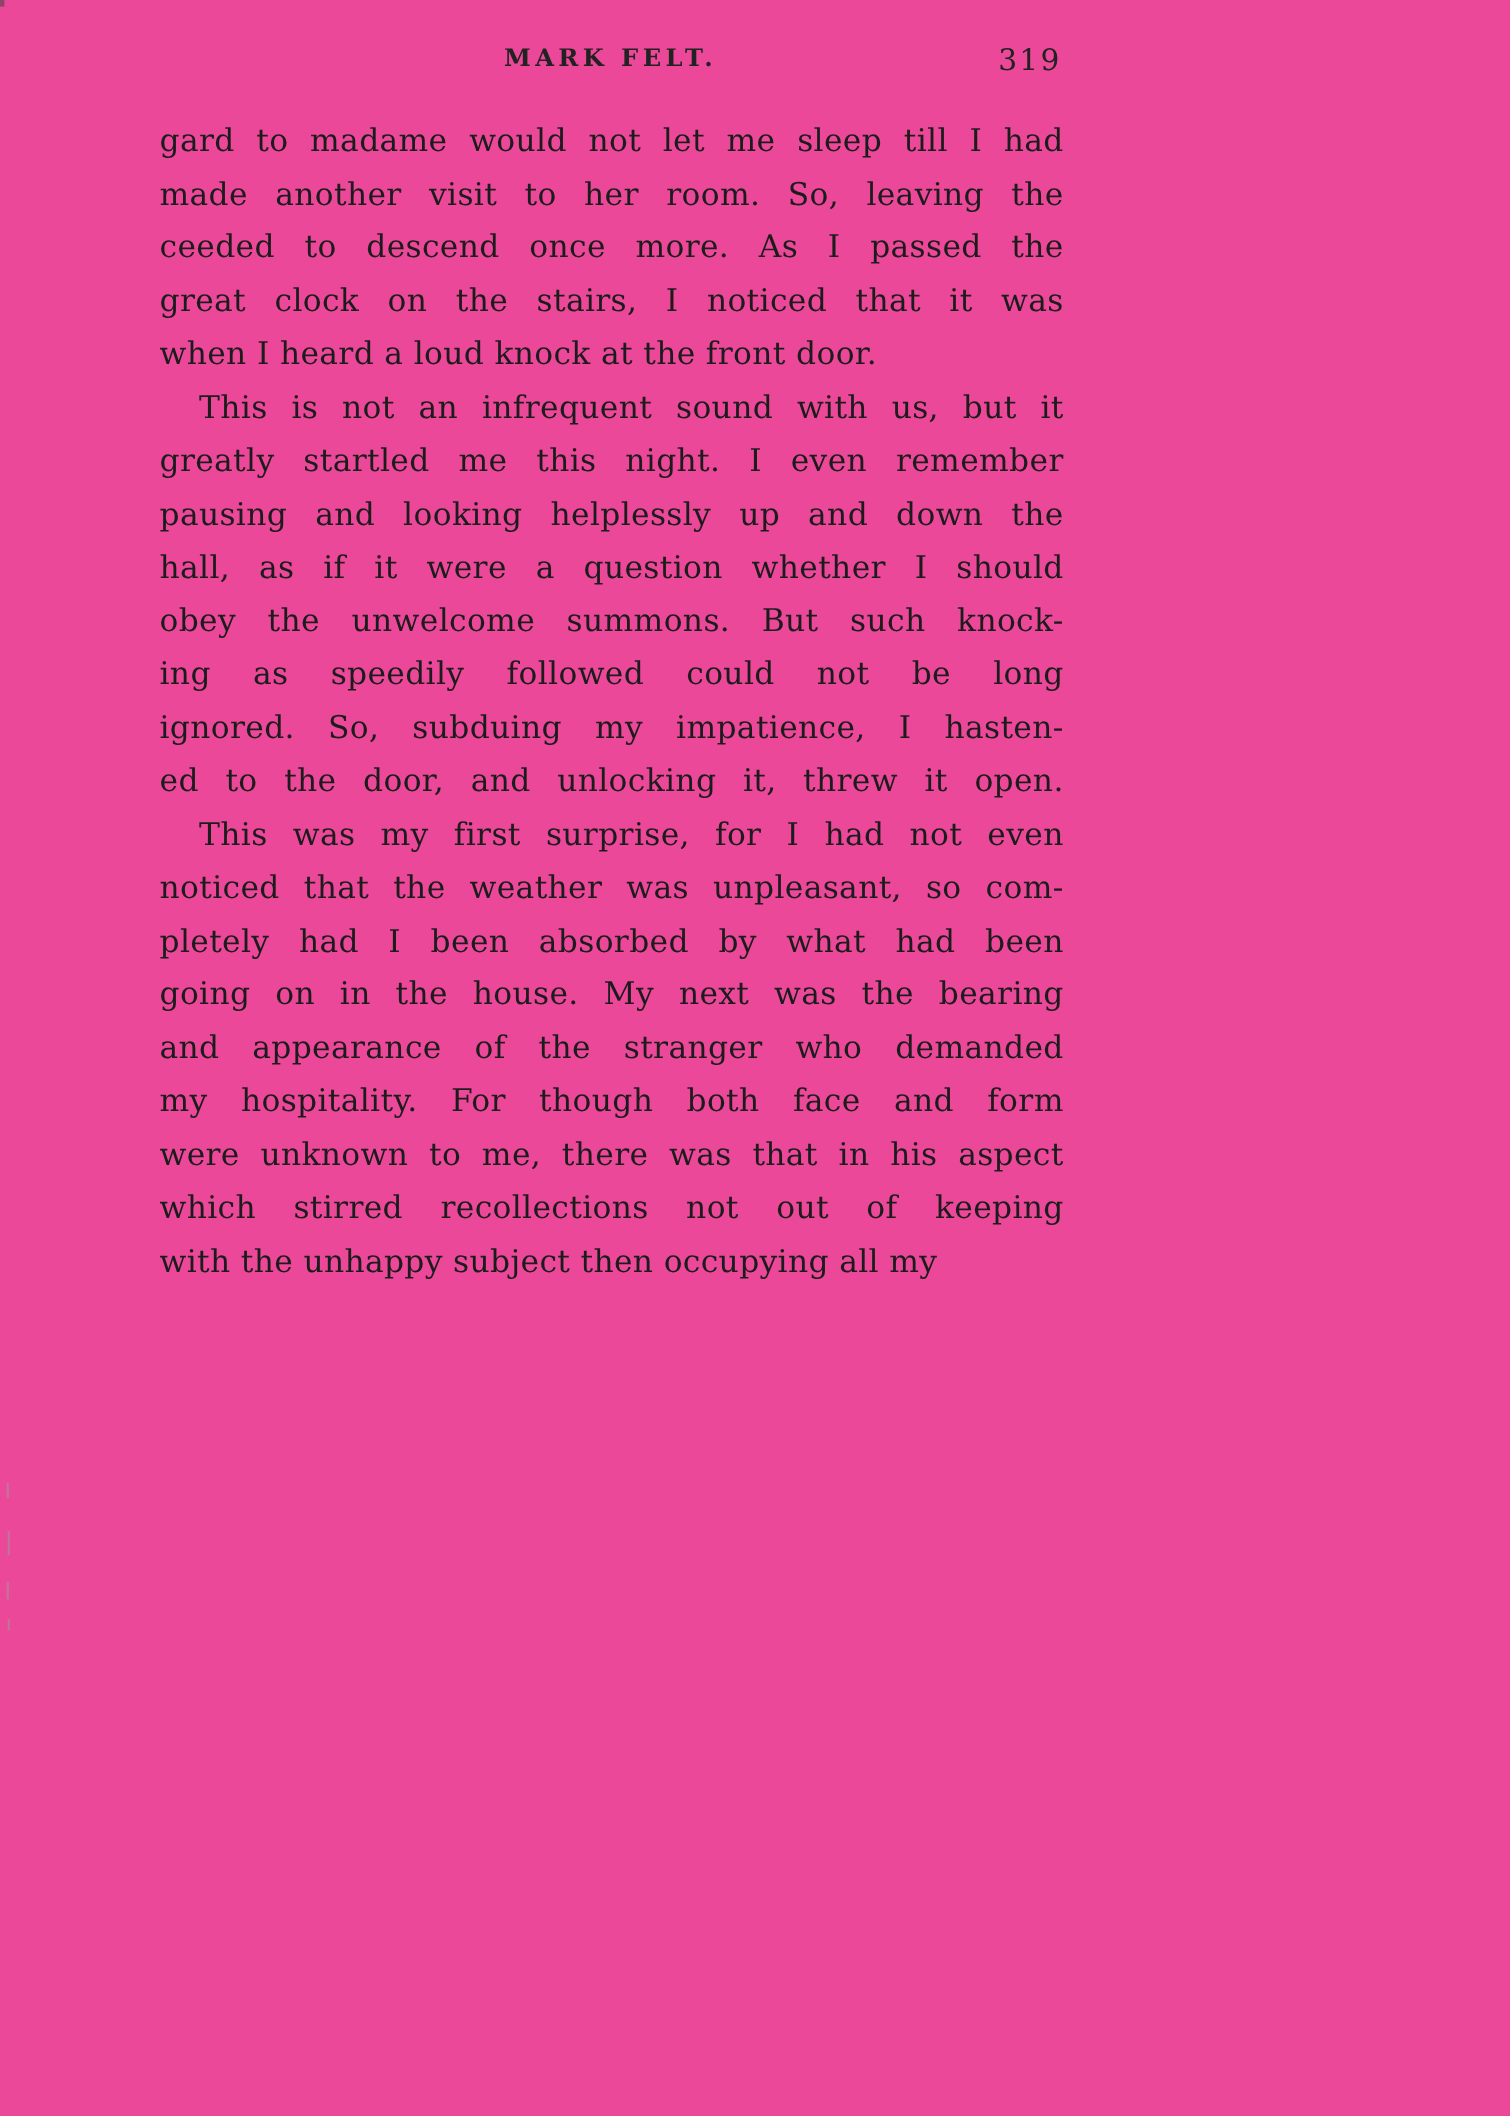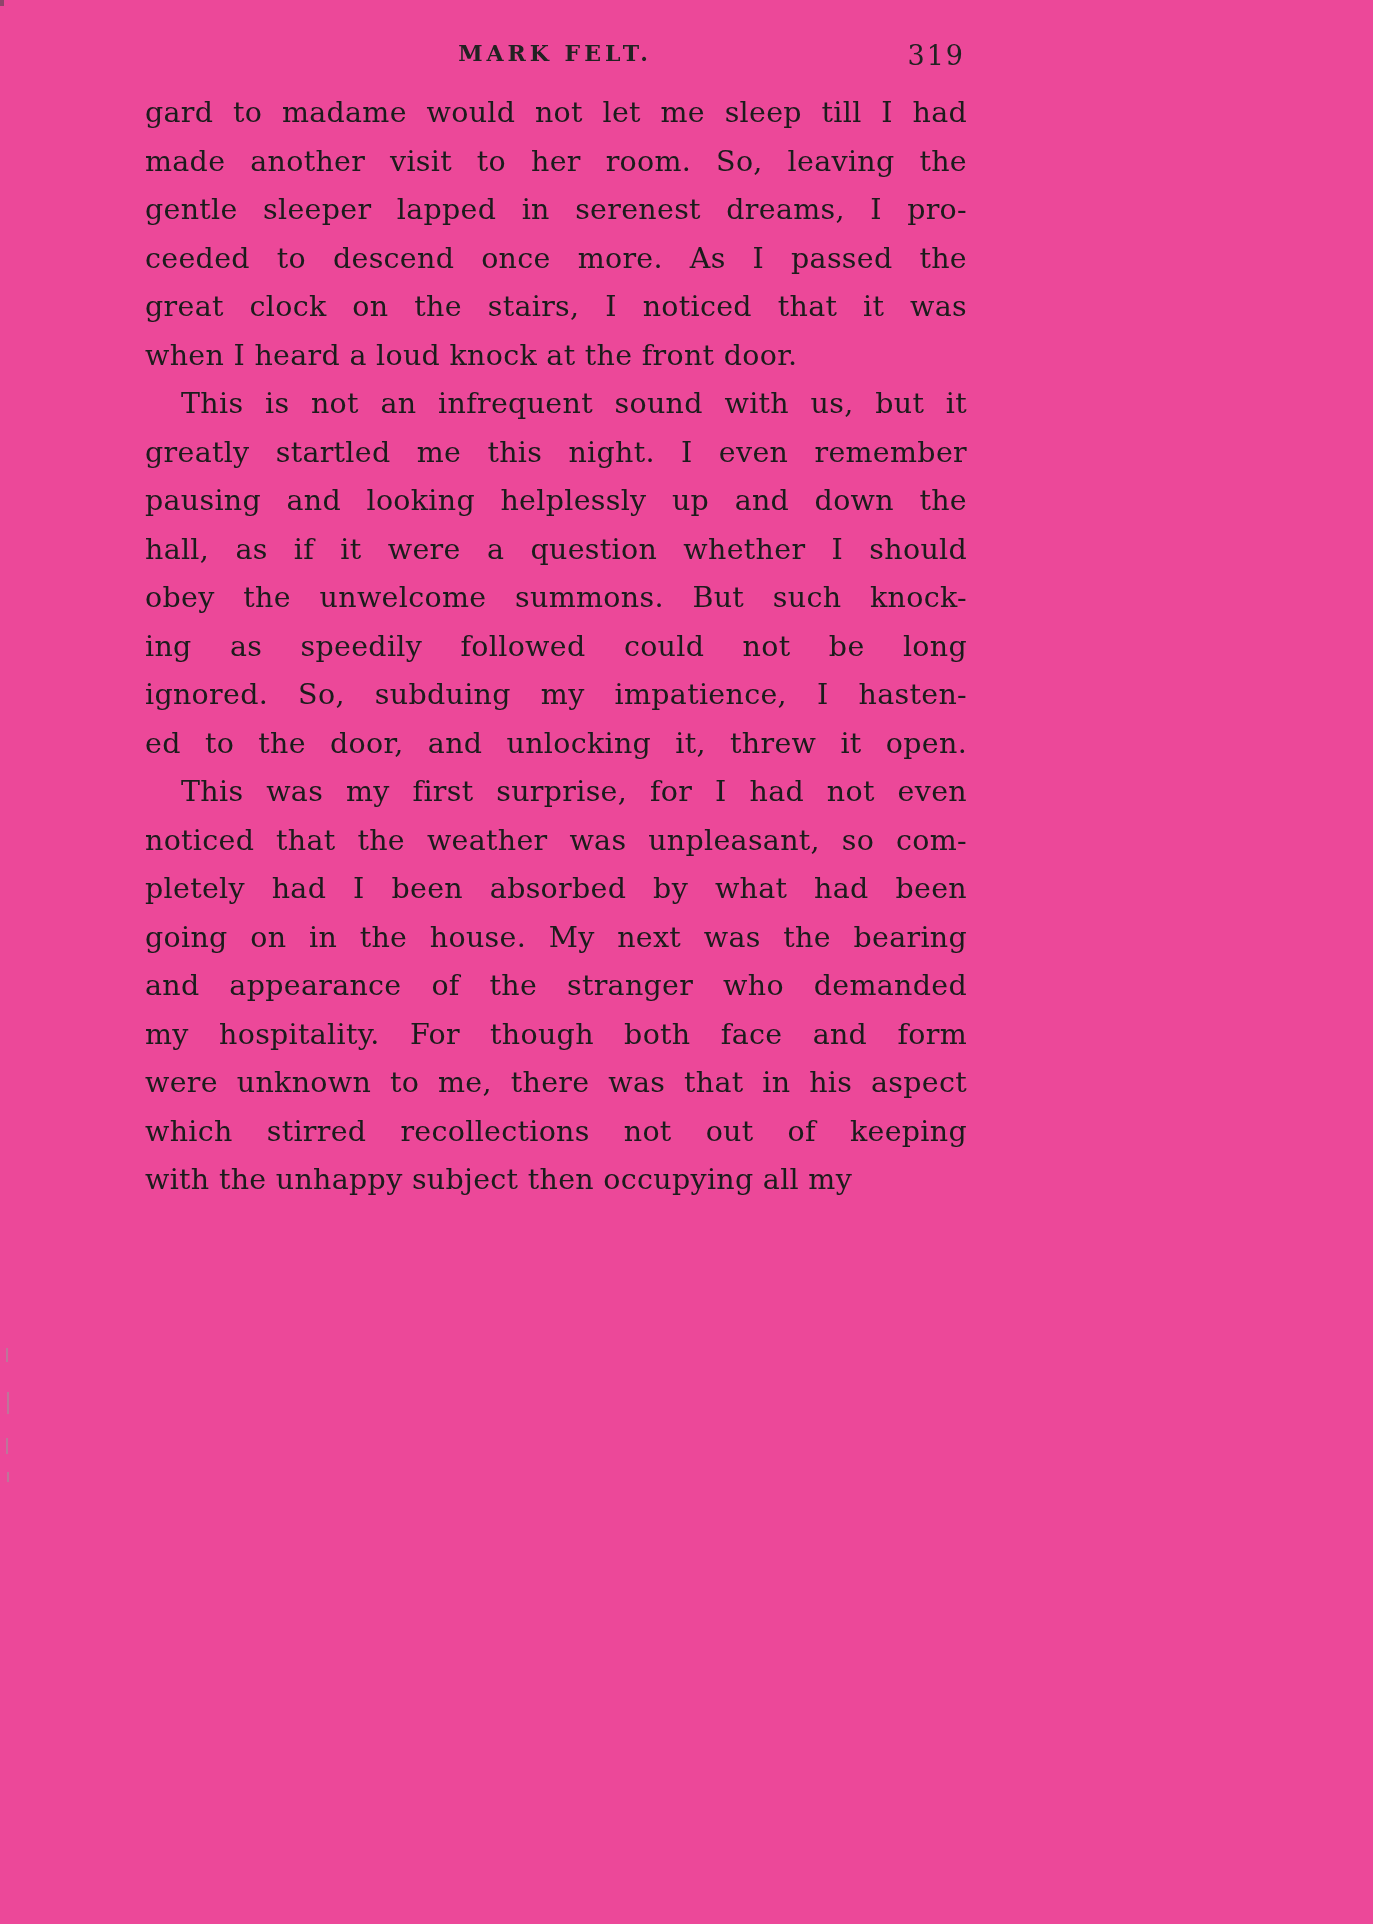--- a/index.html
+++ b/index.html
@@ -37,21 +37,21 @@
   .page-number {
     position: absolute;
     right: 0;
     top: 0;
     font-size: 27px;
     letter-spacing: 2px;
     color: #222;
   }
   .body-text {
     position: absolute;
-    top: 89px;
+    top: 104px;
     left: 145px;
     width: 822px;
   }
   .line {
     font-size: 28.5px;
     line-height: 48.5px;
     height: 48.5px;
     letter-spacing: 0.3px;
     white-space: normal;
     text-align: justify;
@@ -83,21 +83,20 @@
 <div class="page">
 
   <div class="header">
     <span class="running-title">MARK FELT.</span>
     <span class="page-number">319</span>
   </div>
 
   <div class="body-text">
       <div class="line">gard to madame would not let me sleep till I had</div>
       <div class="line">made another visit to her room.  So, leaving the</div>
-      <div class="line">gentle sleeper lapped in serenest dreams, I pro-</div>
       <div class="line">ceeded to descend once more.  As I passed the</div>
       <div class="line">great clock on the stairs, I noticed that it was</div>
       <div class="line noj">when I heard a loud knock at the front door.</div>
       <div class="line indent">This is not an infrequent sound with us, but it</div>
       <div class="line">greatly startled me this night.  I even remember</div>
       <div class="line">pausing and looking helplessly up and down the</div>
       <div class="line">hall, as if it were a question whether I should</div>
       <div class="line">obey the unwelcome summons.  But such knock-</div>
       <div class="line">ing as speedily followed could not be long</div>
       <div class="line">ignored.  So, subduing my impatience, I hasten-</div>

